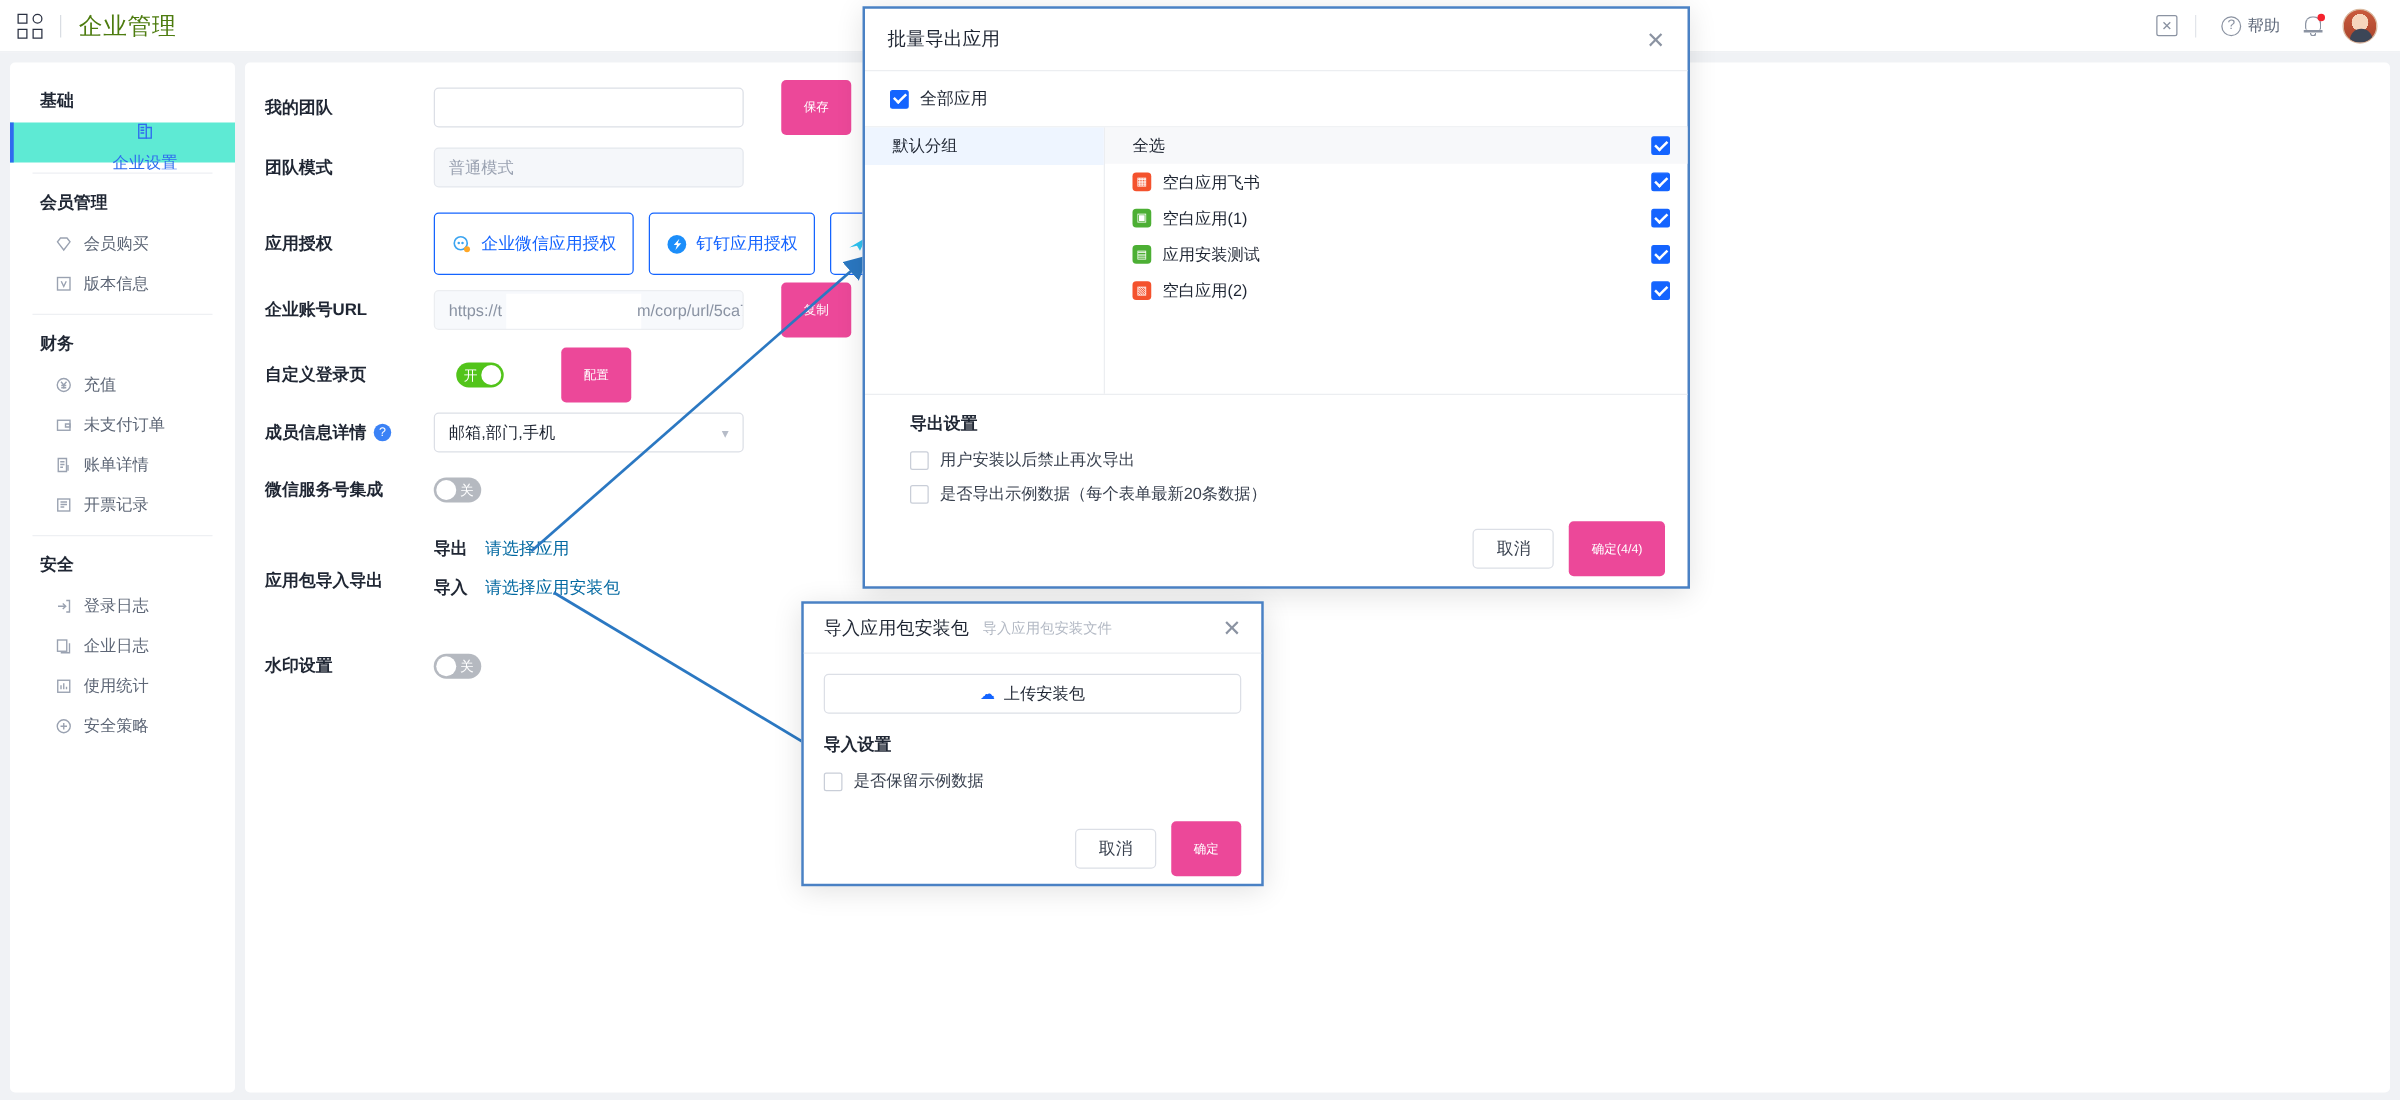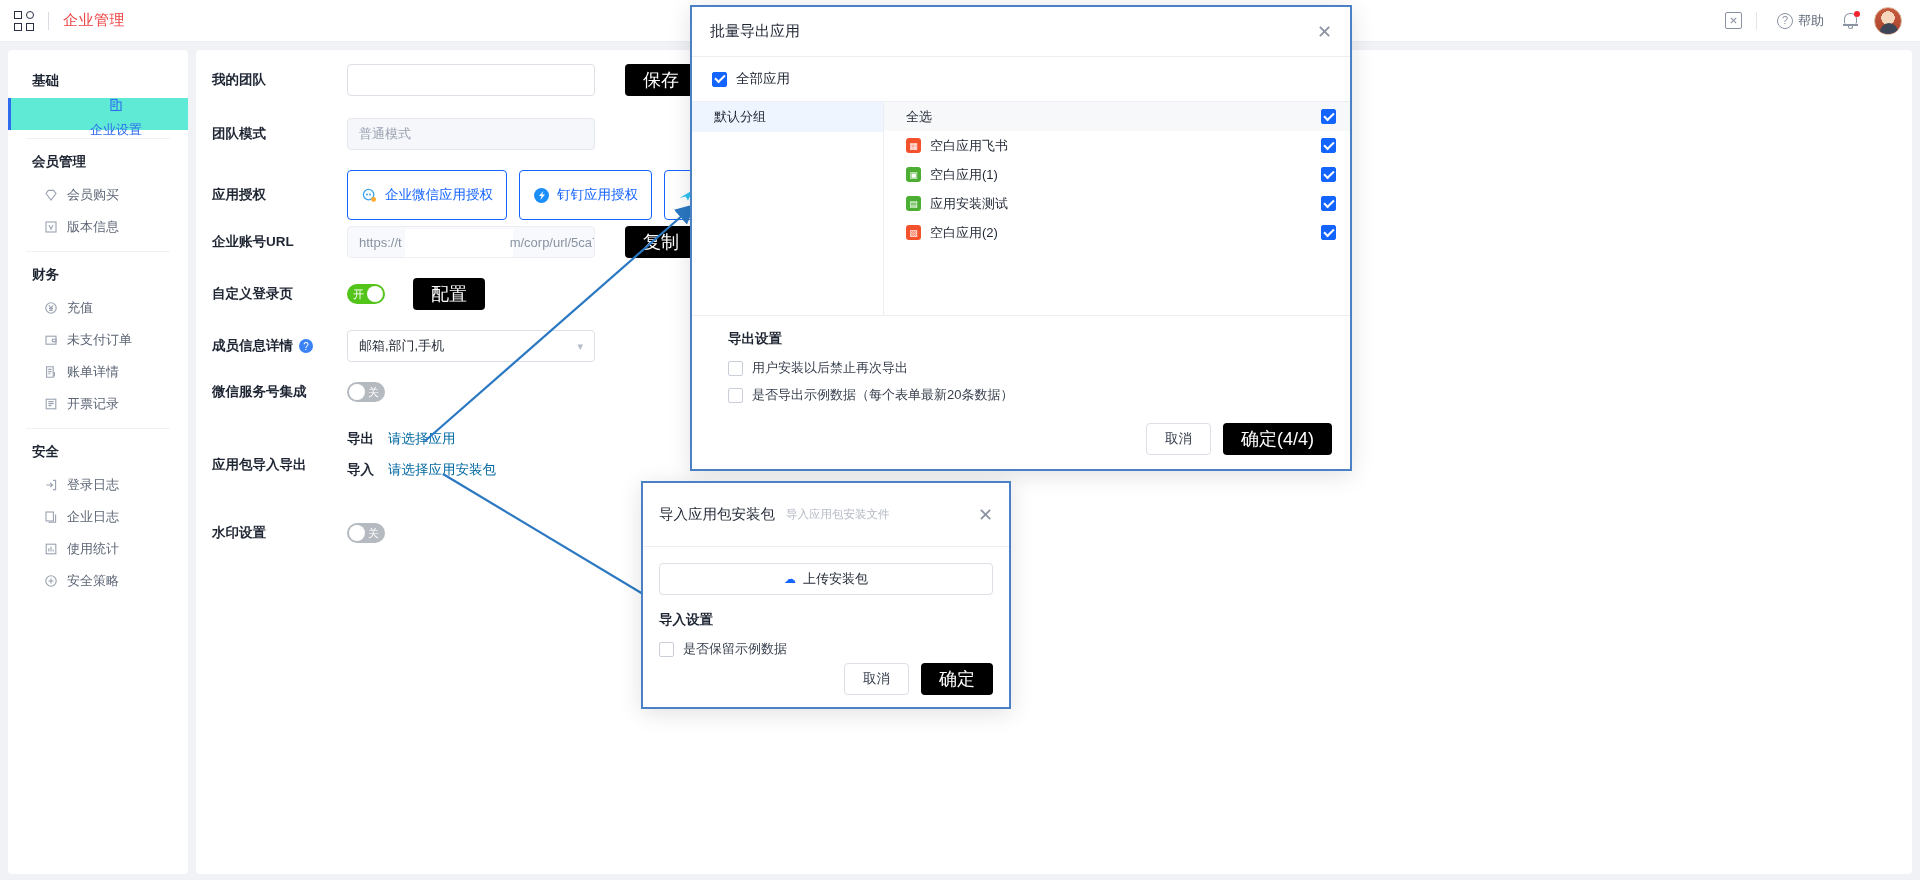--- a/index.html
+++ b/index.html
@@ -19,21 +19,21 @@
   }
   .grid-icon { margin-left: 14px; width: 20px; height: 20px; position: relative; }
   .grid-icon i {
     position: absolute; width: 8px; height: 8px; border: 1.6px solid #2a3142; background:#fff;
   }
   .grid-icon i:nth-child(1){ left:0; top:0; }
   .grid-icon i:nth-child(2){ right:0; top:0; border-radius:50%; }
   .grid-icon i:nth-child(3){ left:0; bottom:0; }
   .grid-icon i:nth-child(4){ right:0; bottom:0; }
   .topbar-divider { width:1px; height:18px; background:#d9dde3; margin:0 14px; }
-  .app-title { font-size:15px; color:#ef4444; letter-spacing:.5px; }
+  .app-title { font-size:19px; color:#4d7c0f; letter-spacing:.5px; }
 
   .topbar-right { margin-left:auto; display:flex; align-items:center; gap:0; padding-right:18px; }
   .tb-sep { width:1px; height:18px; background:#e2e5ea; margin:0 14px; }
   .tb-item { display:flex; align-items:center; gap:5px; color:#606a7b; font-size:13px; padding:0 6px; }
   .ico-box {
     width:17px; height:17px; border:1.4px solid #8b93a2; border-radius:2px;
     display:flex; align-items:center; justify-content:center; font-size:9px; color:#8b93a2;
   }
   .ico-circle {
     width:16px; height:16px; border:1.4px solid #8b93a2; border-radius:50%;
@@ -101,22 +101,22 @@
   .txt-input.url { background:#f7f9fc; border-color:#eceef1; color:#8a93a3; position:relative; overflow:hidden; }
   .url-mask { position:absolute; left:57px; top:2px; width:108px; height:28px; background:#fff; }
   .select-input {
     width:248px; height:32px; border:1px solid #dcdfe6; border-radius:4px; background:#fff;
     font-size:13px; color:#1f2633; padding:0 11px; display:flex; align-items:center;
     justify-content:space-between;
   }
   .chev { color:#b6bcc8; font-size:11px; }
 
   .btn-primary {
-    background:#000000; color:#fff; border-radius:4px; height:32px; padding:0 18px;
-    font-size:18px; display:flex; align-items:center; justify-content:center; cursor:pointer;
+    background:#ec4899; color:#fff; border-radius:4px; height:44px; padding:0 18px;
+    font-size:10px; display:flex; align-items:center; justify-content:center; cursor:pointer;
   }
   .btn-outline {
     border:1px solid #1464ff; color:#1464ff; border-radius:4px; height:50px; padding:0 13px;
     font-size:13.5px; display:flex; align-items:center; gap:7px; background:#fff; cursor:pointer;
   }
   .auth-ico { width:17px; height:17px; flex:0 0 17px; }
 
   .toggle {
     width:38px; height:20px; border-radius:10px; display:flex; align-items:center;
     position:relative; cursor:pointer; font-size:11px; color:#fff;
@@ -185,21 +185,21 @@
   .btn-ghost {
     border:1px solid #dcdfe6; background:#fff; color:#39414f; height:32px; padding:0 18px;
     border-radius:4px; font-size:13.5px; display:flex; align-items:center; cursor:pointer;
   }
 
   
   .dlg-import {
     position:absolute; left:641px; top:481px; width:370px; height:228px; background:#fff;
     border:2px solid #4a81c4; box-shadow:0 4px 22px rgba(0,0,0,.12);
   }
-  .dlg-import .dlg-head { height:64px; padding:0 16px; }
+  .dlg-import .dlg-head { height:40px; padding:0 16px; }
   .dlg-import .dlg-title { font-size:14.5px; }
   .dlg-sub { font-size:11.5px; color:#b3b9c4; margin-left:11px; }
   .upload-box {
     margin:16px 16px 0 16px; height:32px; border:1px solid #dcdfe6; border-radius:4px;
     display:flex; align-items:center; justify-content:center; gap:7px; font-size:13px;
     color:#1f2633; cursor:pointer;
   }
   .up-ico { color:#1464ff; font-size:12px; }
   .imp-settings { padding:16px 16px 0 16px; }
   .dlg-import .dlg-foot { height:56px; padding-right:16px; }
@@ -410,21 +410,21 @@
     <div class="form-row" style="left:16px; top:176px;">
       <div class="form-label">企业账号URL</div>
       <div class="txt-input url">
         <span>https://t</span>
         <span class="url-mask"></span>
         <span style="position:relative; left:108px;">m/corp/url/5ca769ea4e27...</span>
       </div>
       <div class="btn-primary" style="margin-left:30px;">复制</div>
     </div>
 
-    <div class="form-row" style="left:16px; top:228px;">
+    <div class="form-row" style="left:16px; top:228px;gap:18px;">
       <div class="form-label">自定义登录页</div>
       <div class="toggle on">
         <span>开</span>
         <span class="knob"></span>
       </div>
       <div class="btn-primary" style="margin-left:28px;">配置</div>
     </div>
 
     <div class="form-row" style="left:16px; top:280px;">
       <div class="form-label">

